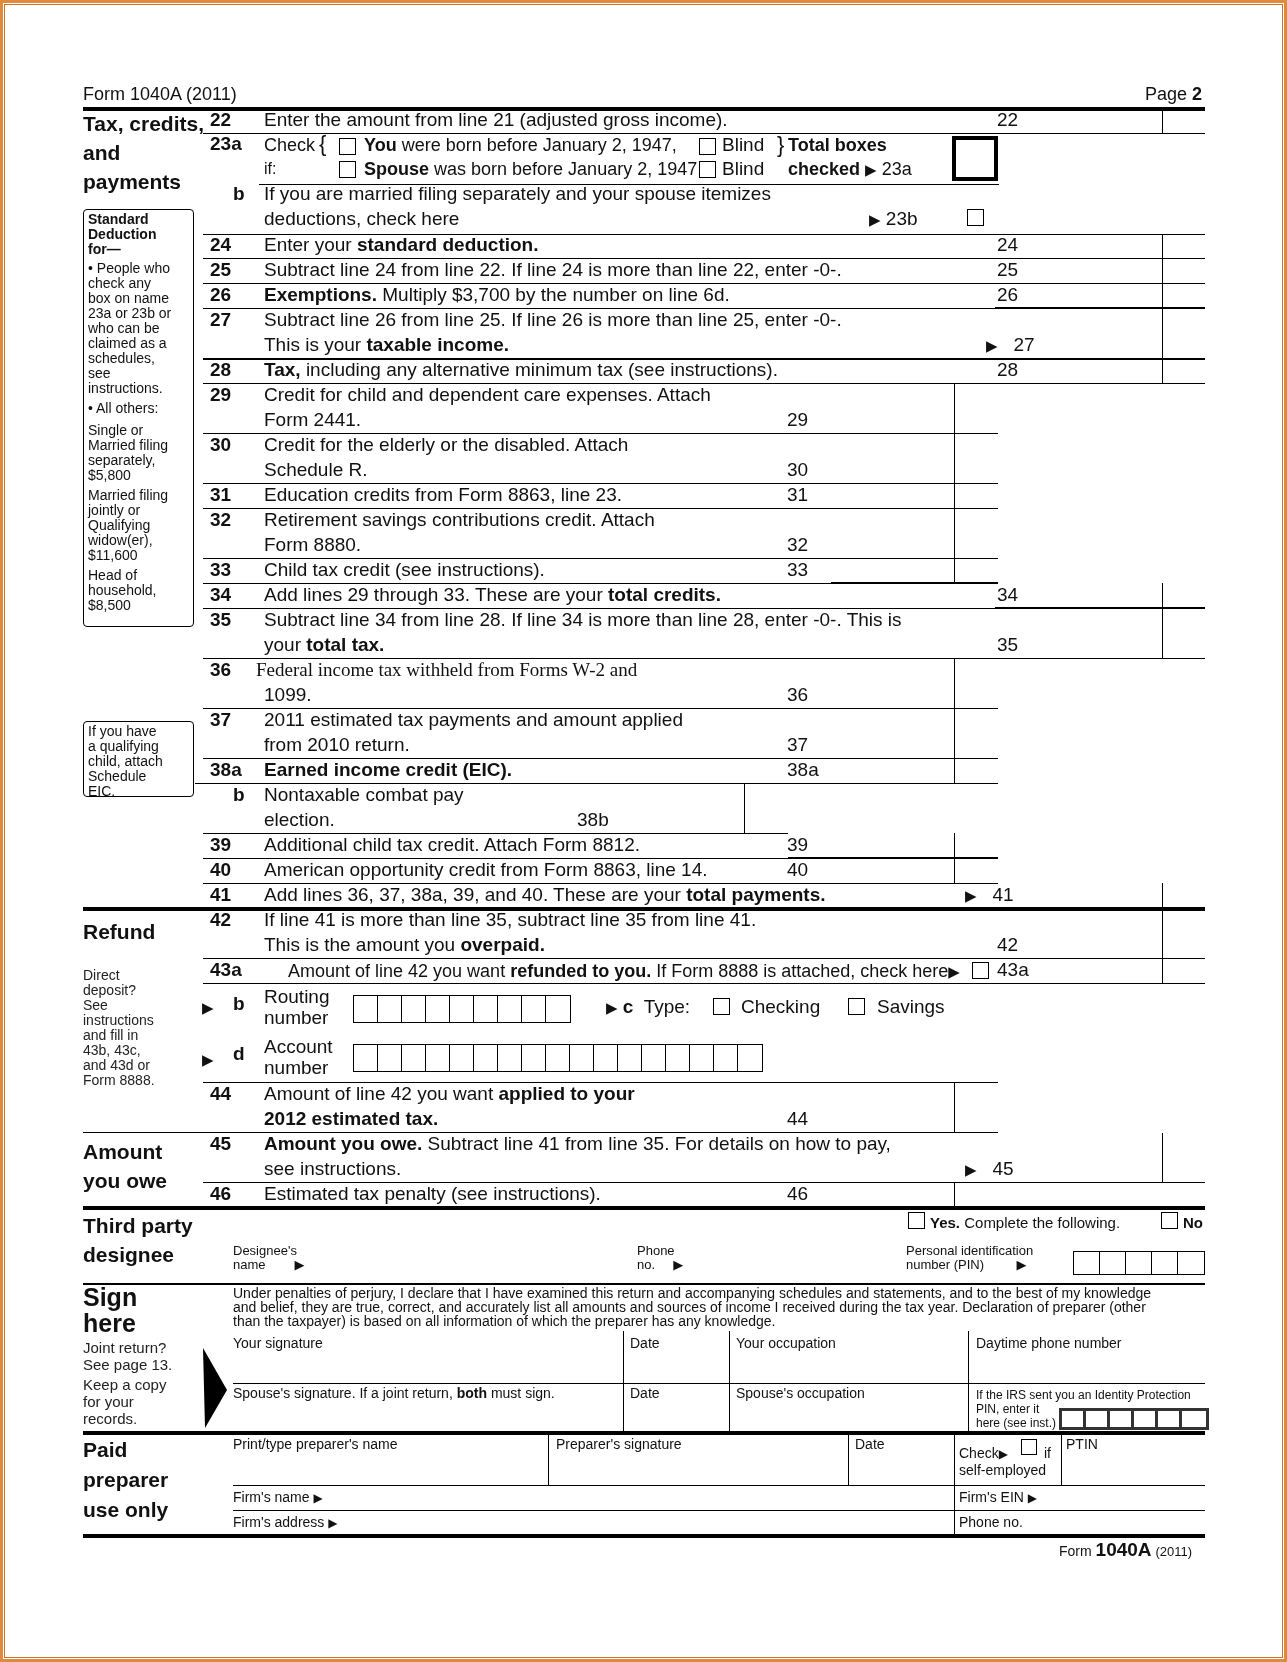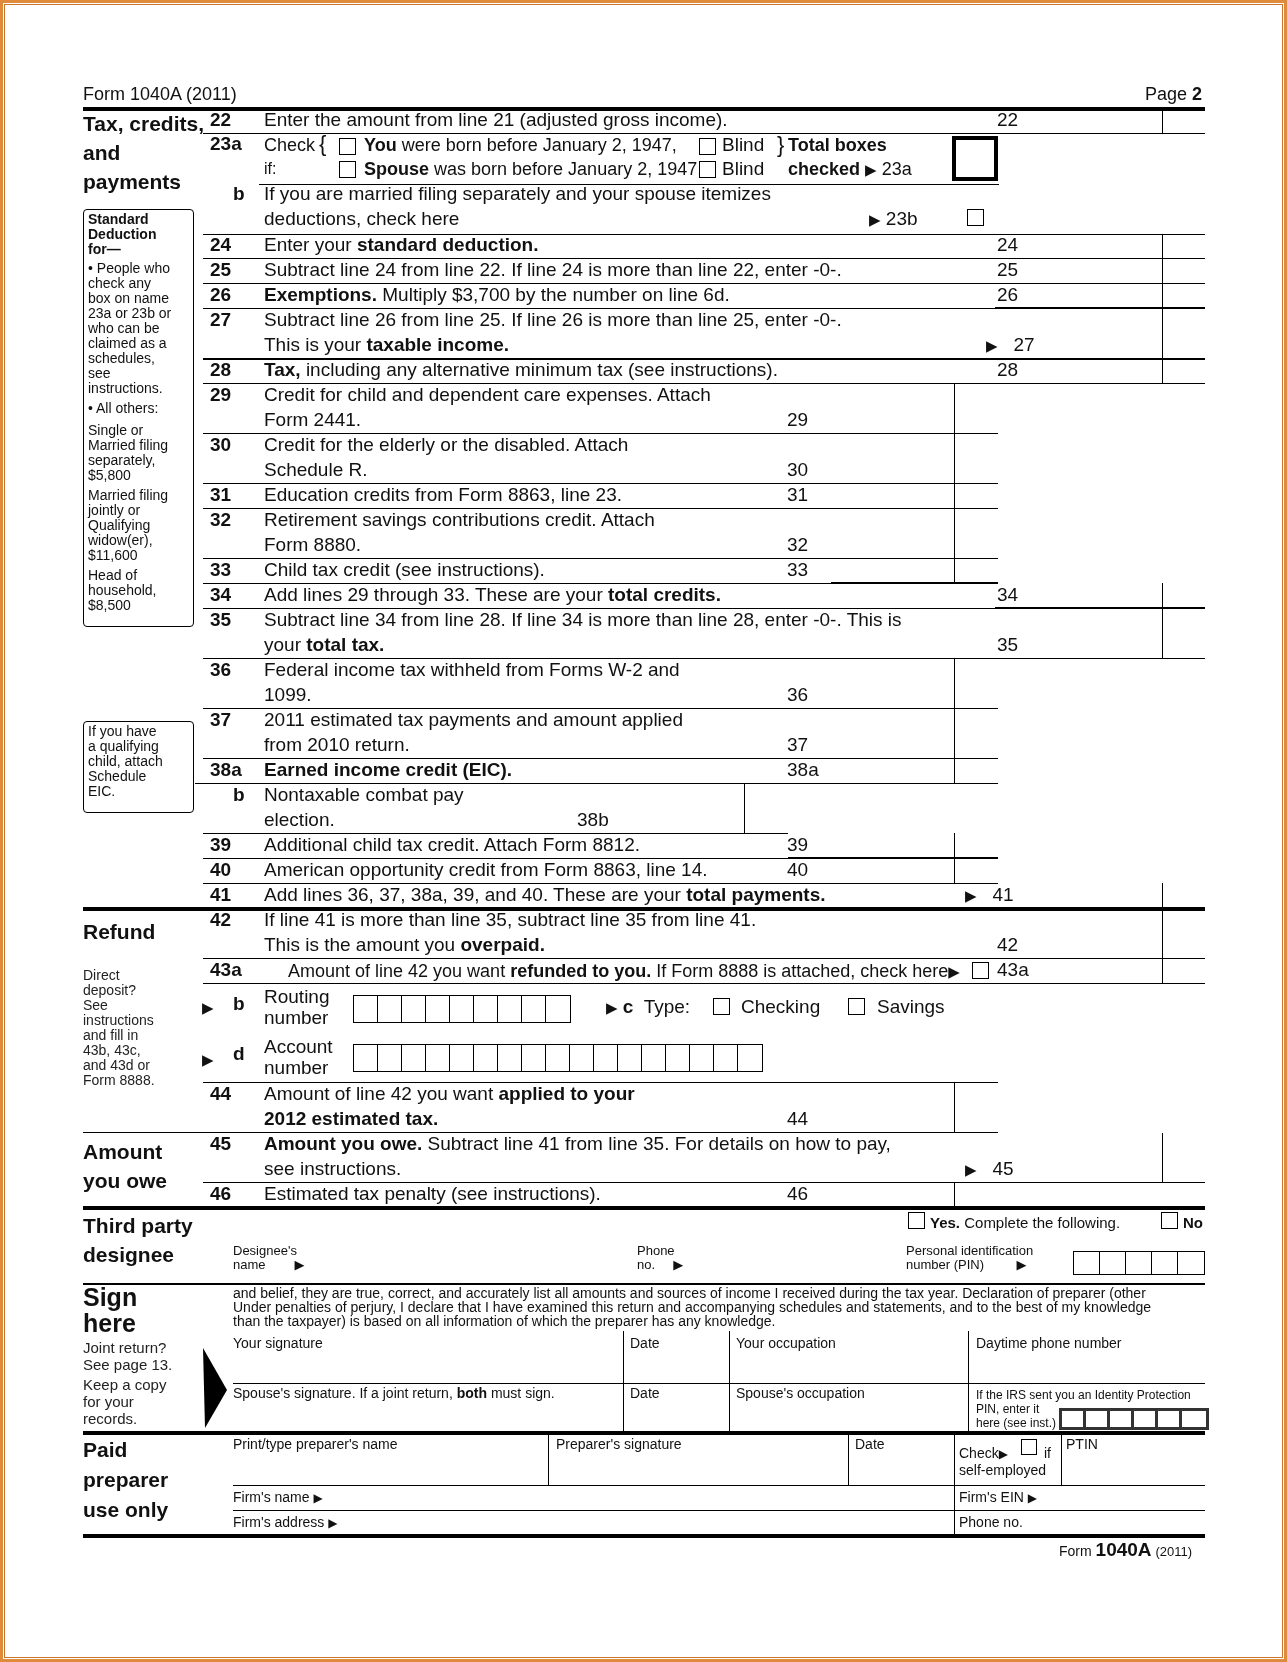--- a/index.html
+++ b/index.html
@@ -74,21 +74,21 @@
       <div>widow(er),</div>
       <div>$11,600</div>
     </div>
     <div style="margin-top:5px;">
       <div>Head of</div>
       <div>household,</div>
       <div>$8,500</div>
     </div>
   </div>
 
-  <div class="side-box" style="left:80px;top:718px;width:111px;height:92px;">
+  <div class="side-box" style="left:80px;top:718px;width:111px;height:76px;">
     <div>If you have</div>
     <div>a qualifying</div>
     <div>child, attach</div>
     <div>Schedule</div>
     <div>EIC.</div>
   </div>
 
   <div class="t num" style="left:207px;top:106px;">22</div>
   <div class="t" style="left:261px;top:106px;">Enter the amount from line 21 (adjusted gross income).</div>
   <div class="t" style="left:994px;top:106px;">22</div>
@@ -207,21 +207,21 @@
   <div class="t" style="left:261px;top:631px;"><span>your</span> <b>total tax.</b></div>
   <div class="t" style="left:994px;top:631px;">35</div>
   <div class="vl" style="left:1159px;top:605px;height:50px;"></div>
   <div class="abs" style="left:1160px;top:630px;width:42px;height:25px;"></div>
   <div class="hl" style="left:200px;top:655px;width:1002px;"></div>
 
   <div class="vl" style="left:951px;top:656px;height:125px;"></div>
   <div class="vl" style="left:951px;top:830px;height:50px;"></div>
 
   <div class="t num" style="left:207px;top:656px;">36</div>
-  <div class="t" style="left:261px;top:656px;">Federal income tax withheld from Forms W-2 and</div>
+  <div class="t" style="left:253px;top:656px;font-family:Liberation Serif, serif;">Federal income tax withheld from Forms W-2 and</div>
   <div class="t" style="left:261px;top:681px;">1099.</div>
   <div class="t" style="left:784px;top:681px;">36</div>
   <div class="abs" style="left:830px;top:679px;width:120px;height:26px;"></div>
   <div class="hl" style="left:200px;top:705px;width:795px;"></div>
 
   <div class="t num" style="left:207px;top:706px;">37</div>
   <div class="t" style="left:261px;top:706px;">2011 estimated tax payments and amount applied</div>
   <div class="t" style="left:261px;top:731px;">from 2010 return.</div>
   <div class="t" style="left:784px;top:731px;">37</div>
   <div class="abs" style="left:830px;top:729px;width:120px;height:26px;"></div>
@@ -404,22 +404,22 @@
     <div>See page 13.</div>
     <div style="margin-top:3px;">Keep a copy</div>
     <div>for your</div>
     <div>records.</div>
   </div>
   <svg class="abs" style="left:200px;top:1345px;" width="26" height="80" viewBox="0 0 26 80">
     <polygon points="0,0 24,42 2,80" fill="#000"></polygon>
   </svg>
 
   <div class="abs" style="left:230px;top:1283px;font-size:14px;line-height:14px;white-space:nowrap;">
+    <div>Under penalties of perjury, I declare that I have examined this return and accompanying schedules and statements, and to the best of my knowledge</div>
     <div>and belief, they are true, correct, and accurately list all amounts and sources of income I received during the tax year. Declaration of preparer (other</div>
-    <div>Under penalties of perjury, I declare that I have examined this return and accompanying schedules and statements, and to the best of my knowledge</div>
     <div>than the taxpayer) is based on all information of which the preparer has any knowledge.</div>
   </div>
 
   <div class="t sm" style="left:230px;top:1333px;">Your signature</div>
   <div class="abs" style="left:230px;top:1350px;width:388px;height:30px;"></div>
   <div class="vl" style="left:620px;top:1328px;height:100px;"></div>
   <div class="t sm" style="left:627px;top:1333px;">Date</div>
   <div class="abs" style="left:627px;top:1350px;width:100px;height:30px;"></div>
   <div class="vl" style="left:726px;top:1328px;height:100px;"></div>
   <div class="t sm" style="left:733px;top:1333px;">Your occupation</div>

